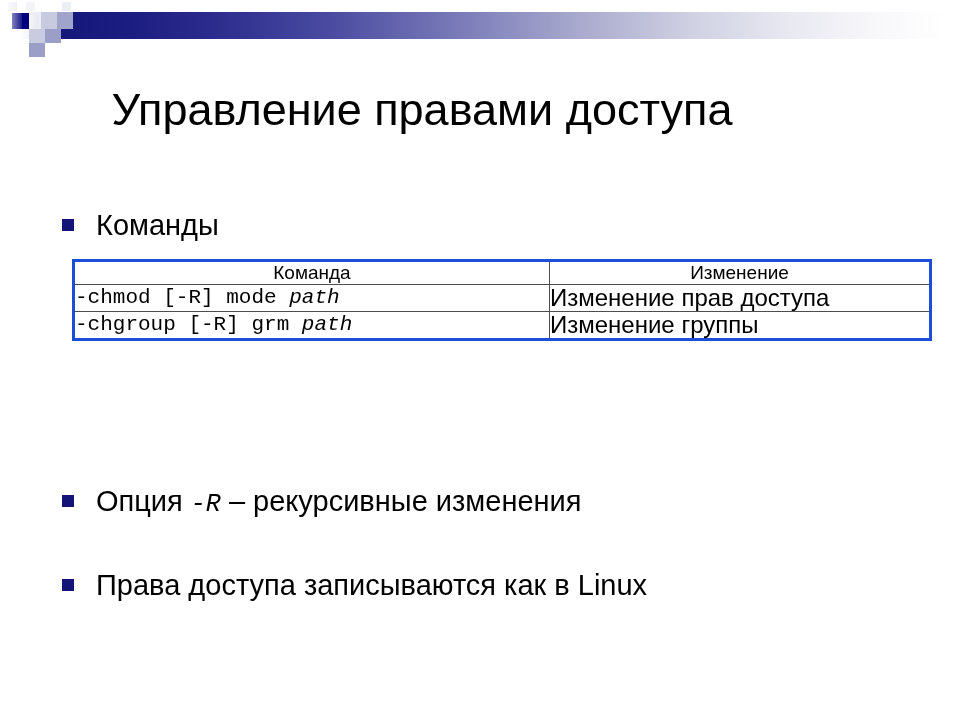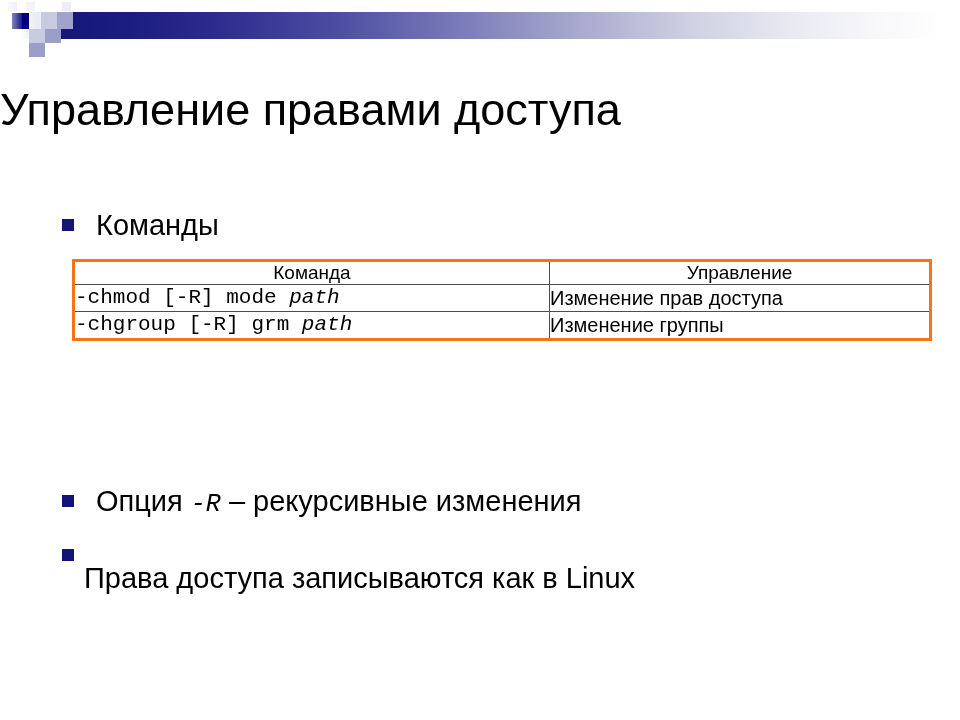--- a/index.html
+++ b/index.html
@@ -56,21 +56,21 @@
   .deco-sq {
     position: absolute;
   }
 
   
   .title {
     position: absolute;
     left: 0;
     top: 84px;
     width: 844px;
-    text-align: left;
+    text-align: center;
     font-size: 45px;
     line-height: 52px;
     color: #000000;
     font-weight: normal;
     letter-spacing: 0px;
     white-space: nowrap;
   }
 
   
   .bullet-row {
@@ -88,36 +88,36 @@
   }
   .bullet-text {
     margin-left: 22px;
     font-size: 29px;
     line-height: 34px;
     color: #000000;
     white-space: nowrap;
   }
   .bullet-1 { left: 62px; top: 208px; }
   .bullet-2 { left: 62px; top: 484px; }
-  .bullet-3 { left: 62px; top: 538px; flex-direction: column; }
+  .bullet-3 { left: 62px; top: 568px; }
 
   .mono-inline {
     font-family: "Liberation Mono", "DejaVu Sans Mono", monospace;
     font-style: italic;
     font-size: 25px;
   }
 
   
   .cmd-table {
     position: absolute;
     left: 72px;
     top: 259px;
     width: 857px;
     border-collapse: collapse;
-    border: 3px solid #f97316;
+    border: 3px solid #1d4ed8;
     background: #ffffff;
     table-layout: fixed;
   }
   .cmd-table td, .cmd-table th {
     border: 1px solid #4d4d4d;
     padding: 0;
     vertical-align: top;
     background: #ffffff;
   }
   .col-cmd { width: 476px; }
@@ -140,21 +140,21 @@
     color: #000000;
     padding: 9px 6px 10px 14px;
     white-space: pre;
     margin-top: 37px;
   }
   .cmd-cell .ital {
     font-style: italic;
   }
 
   .purpose-cell {
-    font-size: 20px;
+    font-size: 24px;
     line-height: 26px;
     color: #000000;
     padding: 9px 10px 10px 12px;
   }
 
   .row-tall .cmd-cell,
   .row-tall .purpose-cell {
     min-height: 56px;
   }
 </style>
@@ -187,21 +187,21 @@
   </div>
 
   <table class="cmd-table">
     <colgroup>
       <col class="col-cmd">
       <col class="col-purpose">
     </colgroup>
     <thead>
       <tr>
         <th class="th-cell">Команда</th>
-        <th class="th-cell">Управление</th>
+        <th class="th-cell">Изменение</th>
       </tr>
     </thead>
     <tbody>
       <tr>
         <td class="cmd-cell"><span>-chmod [-R] mode </span><span class="ital">path</span></td>
         <td class="purpose-cell">Изменение прав доступа</td>
       </tr>
       <tr>
         <td class="cmd-cell"><span>-chgroup [-R] grm </span><span class="ital">path</span></td>
         <td class="purpose-cell">Изменение группы</td>

